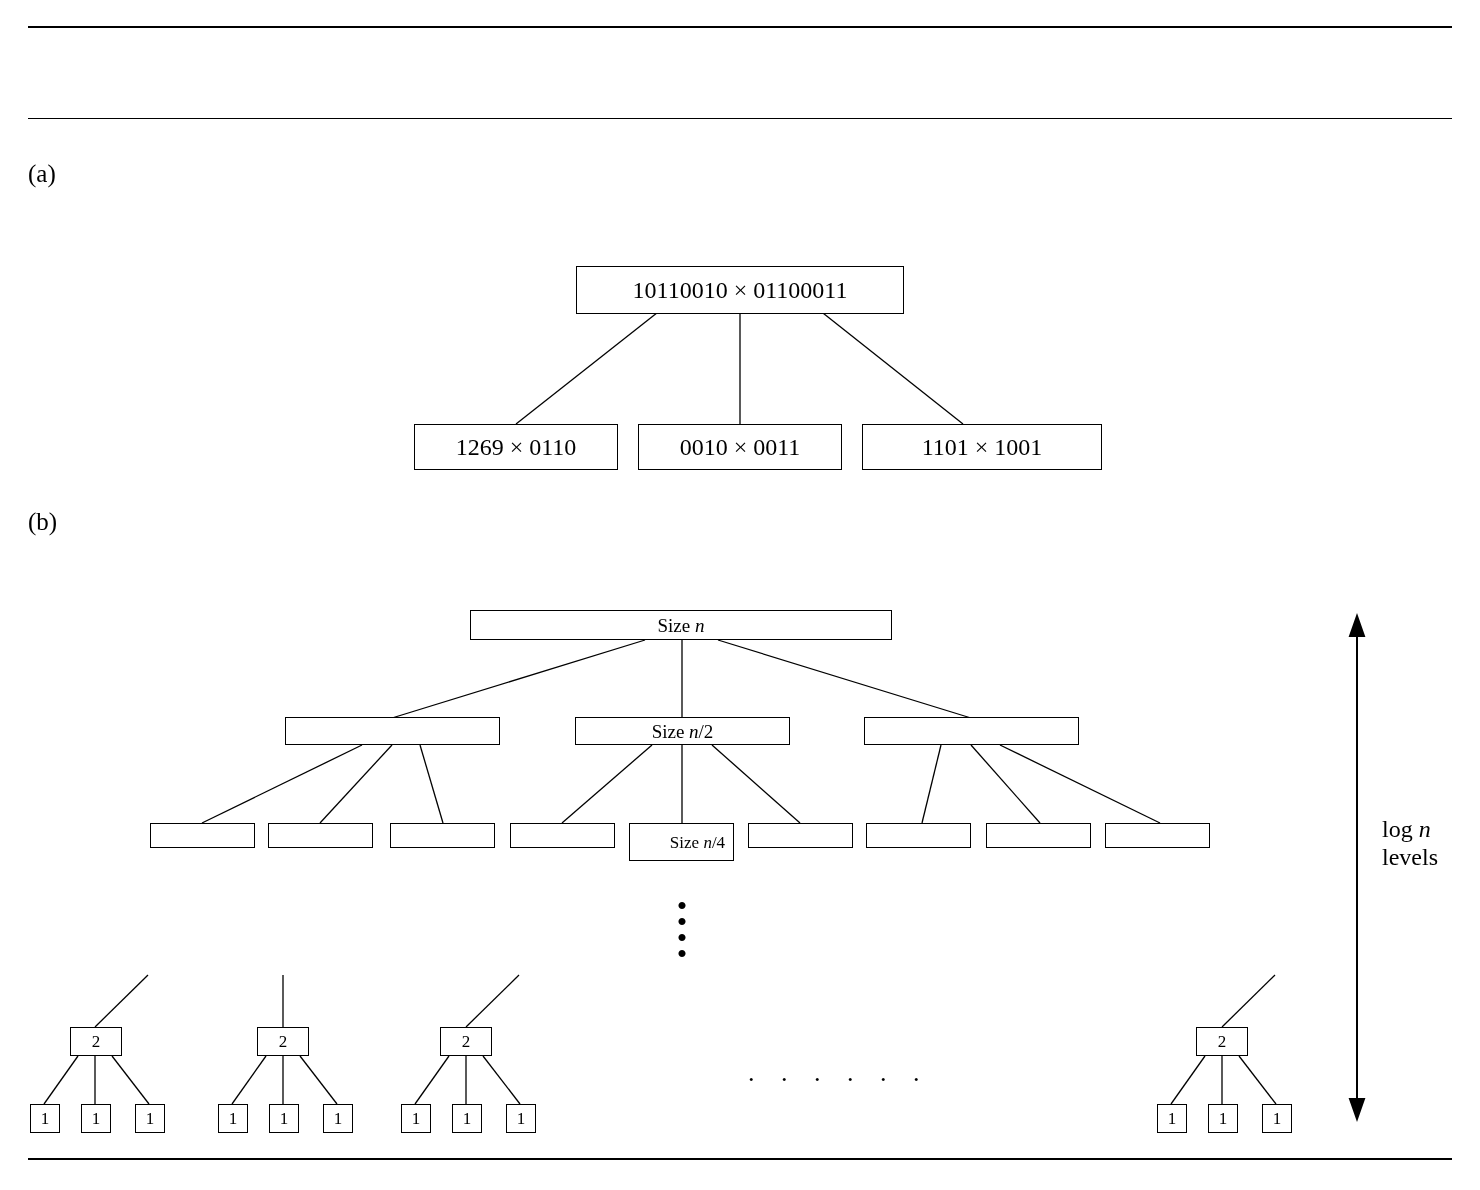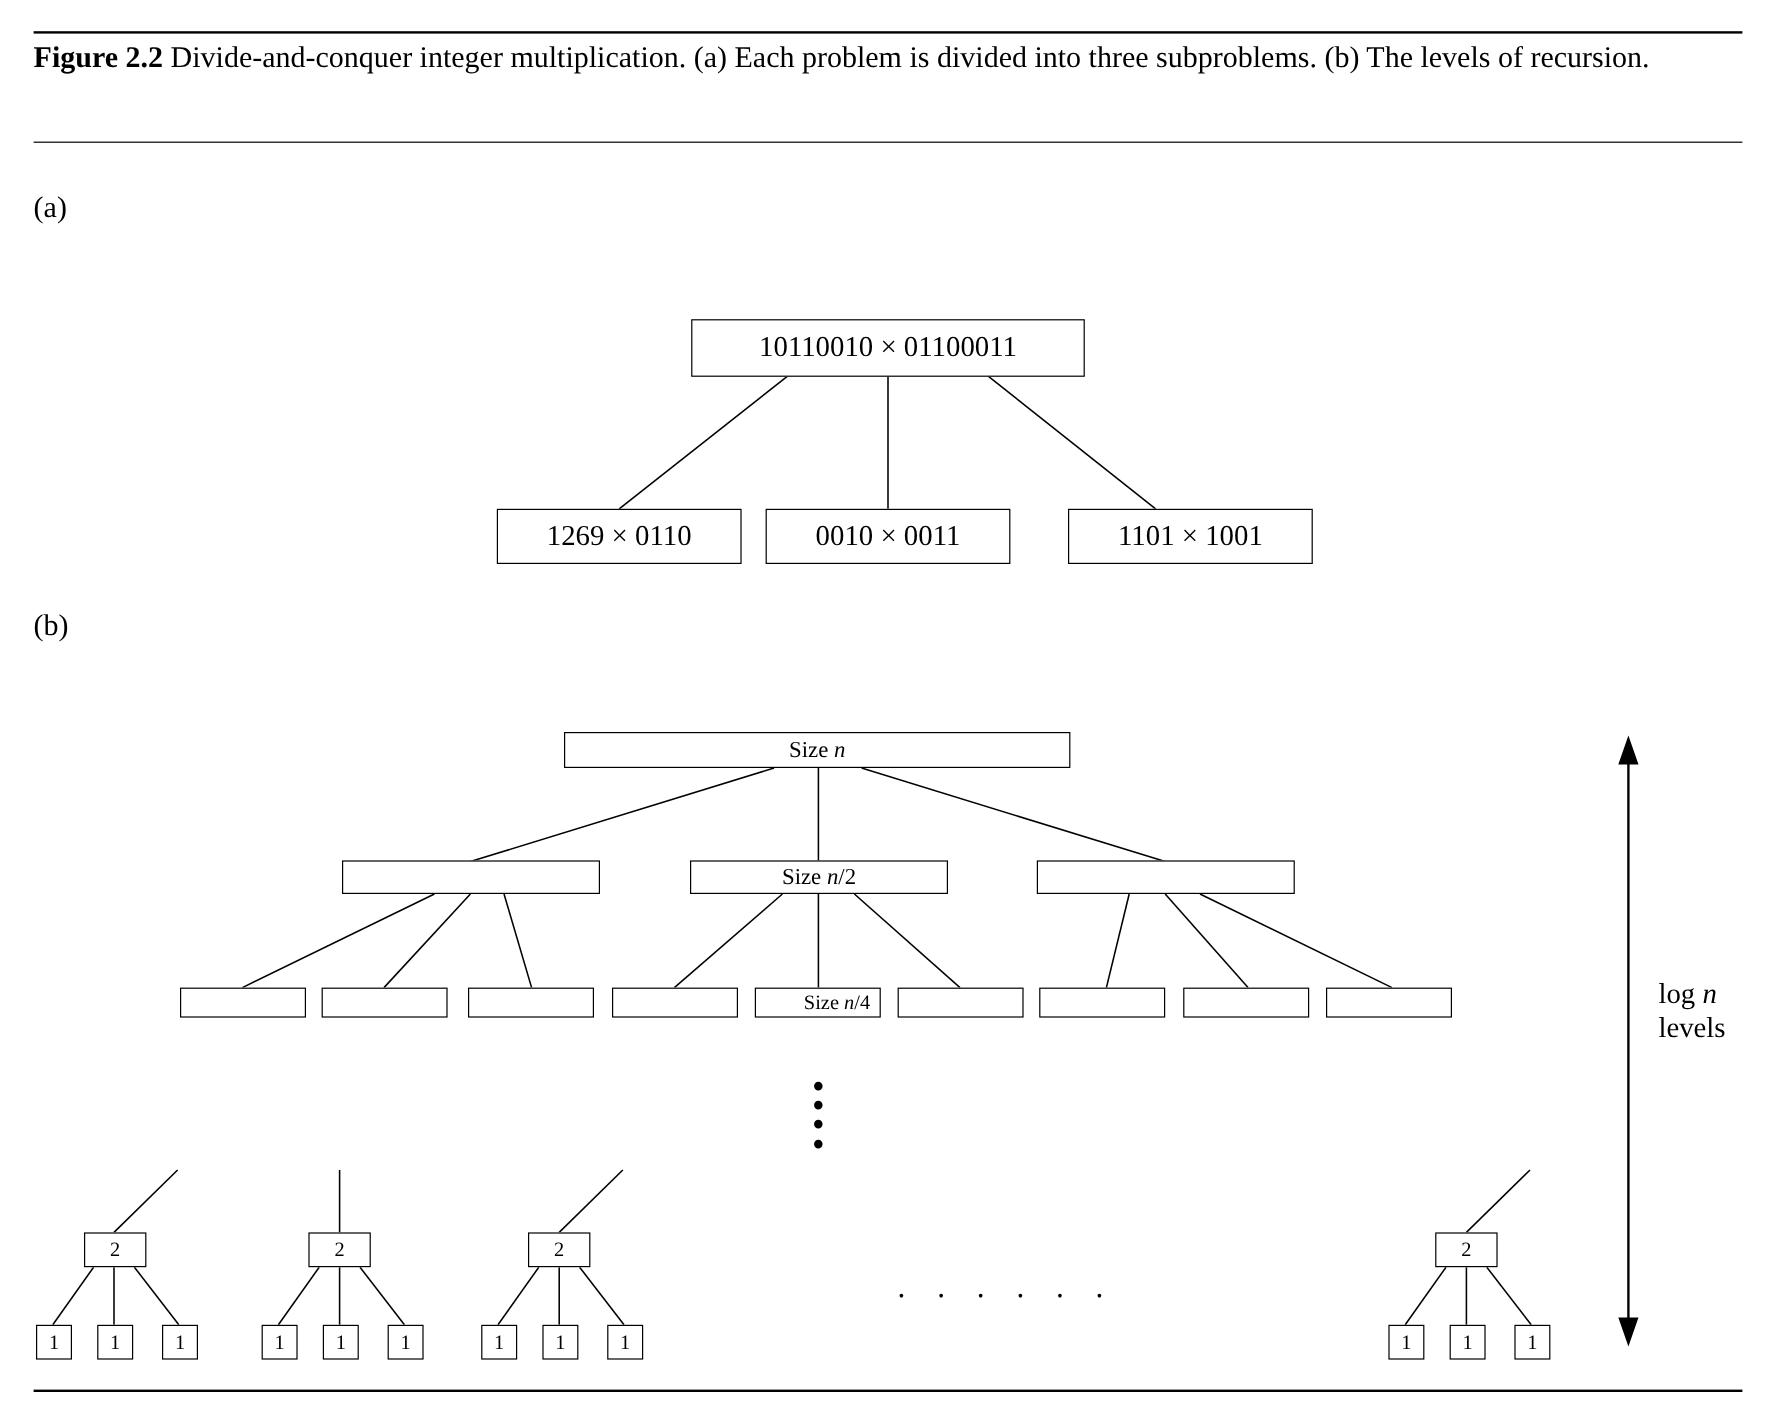--- a/index.html
+++ b/index.html
@@ -108,23 +108,20 @@
 </style>
 </head>
 <body>
 
 <div id="page">
 
   <div class="rule" id="rule-top"></div>
   <div class="rule" id="rule-mid"></div>
   <div class="rule" id="rule-bot"></div>
 
-  <div id="caption">
-    <span class="bold">Figure 2.2</span><span> Divide-and-conquer integer multiplication. (a) Each problem is divided into three subproblems. (b) The levels of recursion.</span>
-  </div>
 
   <div class="panel-label" id="label-a">(a)</div>
   <div class="panel-label" id="label-b">(b)</div>
 
   <svg class="lines" viewBox="0 0 1480 1190">
     <g stroke="#000" stroke-width="1.3" fill="none">
 
       <line x1="700" y1="279" x2="516" y2="424"></line>
       <line x1="740" y1="279" x2="740" y2="424"></line>
       <line x1="780" y1="279" x2="963" y2="424"></line>
@@ -177,39 +174,39 @@
   <div class="box" style="left:576px; top:231px; width:328px; height:48px;margin-top:35px;">
     <span>10110010 × 01100011</span>
   </div>
 
   <div class="box" style="left:414px; top:424px; width:204px; height:46px;">
     <span>1269 × 0110</span>
   </div>
   <div class="box" style="left:638px; top:424px; width:204px; height:46px;text-align:right;">
     <span>0010 × 0011</span>
   </div>
-  <div class="box" style="left:890px; top:424px; width:204px; height:46px;">
+  <div class="box" style="left:862px; top:424px; width:240px; height:46px;">
     <span>1101 × 1001</span>
   </div>
 
   <div class="box small" style="left:470px; top:610px; width:422px; height:30px;text-align:center;">
     <span>Size <span class="ital">n</span></span>
   </div>
 
   <div class="box small blank" style="left:285px; top:717px; width:215px; height:28px;"></div>
   <div class="box small" style="left:575px; top:717px; width:215px; height:28px;justify-content:center;">
     <span>Size <span class="ital">n</span>/2</span>
   </div>
   <div class="box small blank" style="left:864px; top:717px; width:215px; height:28px;"></div>
 
   <div class="box tiny blank" style="left:150px; top:823px; width:105px; height:25px;"></div>
   <div class="box tiny blank" style="left:268px; top:823px; width:105px; height:25px;"></div>
   <div class="box tiny blank" style="left:390px; top:823px; width:105px; height:25px;"></div>
   <div class="box tiny blank" style="left:510px; top:823px; width:105px; height:25px;"></div>
-  <div class="box tiny" style="left:629px; top:823px; width:105px; height:25px;padding-left:32px;">
+  <div class="box tiny" style="left:629px; top:823px; width:105px; height:38px;padding-left:32px;">
     <span>Size <span class="ital">n</span>/4</span>
   </div>
   <div class="box tiny blank" style="left:748px; top:823px; width:105px; height:25px;"></div>
   <div class="box tiny blank" style="left:866px; top:823px; width:105px; height:25px;"></div>
   <div class="box tiny blank" style="left:986px; top:823px; width:105px; height:25px;"></div>
   <div class="box tiny blank" style="left:1105px; top:823px; width:105px; height:25px;"></div>
 
   <div class="vdots" style="left:660px; top:898px; width:44px;">
     <div>•</div>
     <div>•</div>

